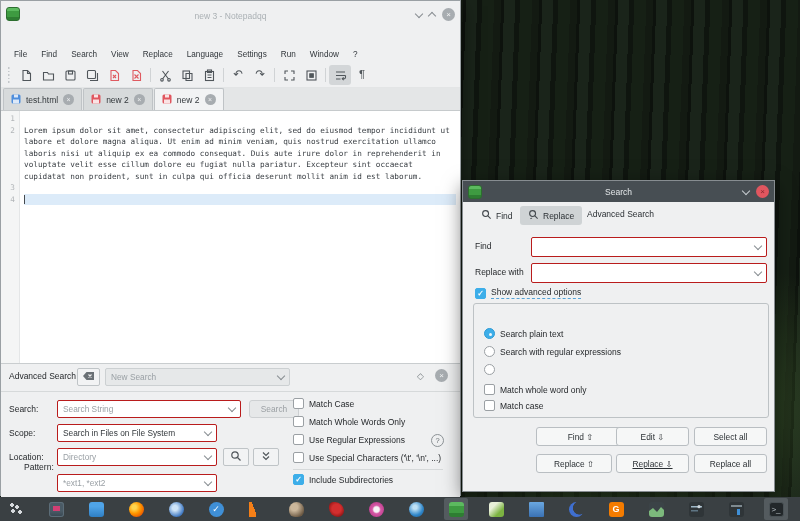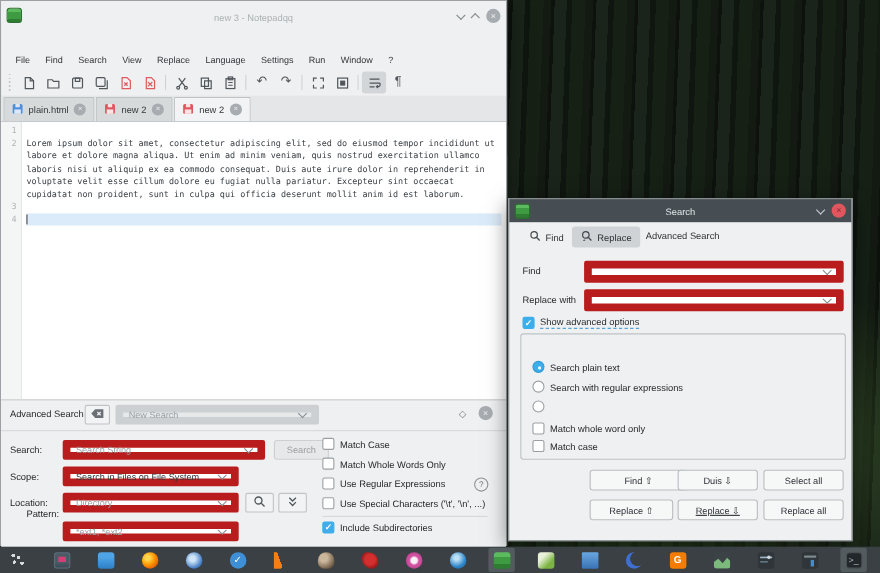--- a/index.html
+++ b/index.html
@@ -41,21 +41,21 @@
   .edlines{position:relative;padding-top:2px;}
   .edline{display:flex;font-family:"DejaVu Sans Mono",monospace;font-size:7.7px;line-height:11.5px;min-height:11.5px;}
   .edline .gut{flex:none;width:14px;text-align:right;padding-right:4px;color:#b2b6b9;}
   .edline .txt{flex:1;color:#3c4146;margin-left:5px;margin-right:4px;white-space:normal;}
   .edline.cur .txt{background:#dcebf9;position:relative;}
   .edline.cur .txt::before{content:"";position:absolute;left:0;top:1px;bottom:1px;width:1px;background:#44494e;}
   
   .np-adv{flex:none;height:134px;position:relative;border-top:1px solid #c9cdcf;background:#eff0f1;font-size:8.5px;color:#26292c;}
   .advhead{position:absolute;left:0;top:0;right:0;height:27px;border-bottom:1px solid #d6d9da;}
   .abs{position:absolute;}
-  .combo{background:#fff;border:7px solid #b91c1c;border-radius:2px;height:18px;display:flex;align-items:center;padding:0 5px;box-sizing:border-box;font-size:8.3px;color:#32373b;}
+  .combo{background:#fff;border:1px solid #b91c1c;border-radius:2px;height:18px;display:flex;align-items:center;padding:0 5px;box-sizing:border-box;font-size:8.3px;color:#32373b;}
   .combo .ph{color:#9aa0a5;}
   .combo .cv{margin-left:auto;}
   .combo.dis{background:#e6e8e9;color:#a0a5a9;border-color:#ccd0d2;}
   .sqbtn{background:#f2f3f4;border:1px solid #bfc4c7;border-radius:2px;height:18px;box-sizing:border-box;display:flex;align-items:center;justify-content:center;}
   .btn{background:#f6f7f7;border:1px solid #b9bec2;border-radius:3px;font-size:8.4px;color:#2b3034;display:flex;align-items:center;justify-content:center;box-sizing:border-box;}
   .btn.dis{background:#e6e8e9;color:#9ba0a4;border-color:#cdd0d2;}
   .cb{width:11px;height:11px;box-sizing:border-box;border:1px solid #9ba0a4;border-radius:2px;background:#fff;flex:none;}
   .cb.on{background:#3daee9;border-color:#3daee9;color:#fff;font-size:8px;line-height:10px;text-align:center;font-weight:bold;}
   .rb{width:11px;height:11px;box-sizing:border-box;border:1px solid #9ba0a4;border-radius:50%;background:#fff;flex:none;}
   .rb.on{background:#3daee9;border-color:#2d9bd6;position:relative;}
@@ -222,21 +222,21 @@
         </div>
     </div>
 
     <div class="np-tabs">
       <div class="tab">
         <span><svg width="10" height="10" viewBox="0 0 10 10">
               <rect x="0.5" y="0.5" width="9" height="9" rx="1.5" fill="#4f8edc"></rect>
               <rect x="3" y="0.5" width="4" height="3" fill="#dce8f8"></rect>
               <rect x="2" y="5.5" width="6" height="4" fill="#dce8f8"></rect>
             </svg></span>
-        <span>plain.html</span>
+        <span>test.html</span>
         <span class="tclose">×</span>
       </div>
       <div class="tab">
         <span><svg width="10" height="10" viewBox="0 0 10 10">
               <rect x="0.5" y="0.5" width="9" height="9" rx="1.5" fill="#e0565f"></rect>
               <rect x="3" y="0.5" width="4" height="3" fill="#fbe3e4"></rect>
               <rect x="2" y="5.5" width="6" height="4" fill="#fbe3e4"></rect>
             </svg></span>
         <span>new 2</span>
         <span class="tclose">×</span>
@@ -412,21 +412,21 @@
         <span class="cb"></span>
           <span class="lbl">Match whole word only</span>
       </div>
       <div class="optrow" style="left:10px;top:96px;">
         <span class="cb"></span>
           <span class="lbl">Match case</span>
       </div>
     </div>
 
     <div class="btn abs" style="left:73px;top:246px;width:89px;height:19px;">Find ⇧</div>
-    <div class="btn abs" style="left:153px;top:246px;width:73px;height:19px;">Duis ⇩</div>
+    <div class="btn abs" style="left:153px;top:246px;width:73px;height:19px;">Edit ⇩</div>
     <div class="btn abs" style="left:231px;top:246px;width:73px;height:19px;">Select all</div>
     <div class="btn abs" style="left:73px;top:273px;width:76px;height:19px;">Replace ⇧</div>
     <div class="btn abs" style="left:153px;top:273px;width:73px;height:19px;text-decoration:underline;">Replace ⇩</div>
     <div class="btn abs" style="left:231px;top:273px;width:73px;height:19px;">Replace all</div>
   </div>
 
   <div class="taskbar">
     <div class="titem">
         <div class="ti" style="border-radius:0;background:radial-gradient(circle 1.6px at 3px 3px,#d6dadd 99%,transparent),radial-gradient(circle 1.6px at 8px 5px,#d6dadd 99%,transparent),radial-gradient(circle 1.6px at 4px 9px,#d6dadd 99%,transparent),radial-gradient(circle 1.6px at 11px 10px,#d6dadd 99%,transparent);"></div>
       </div>

